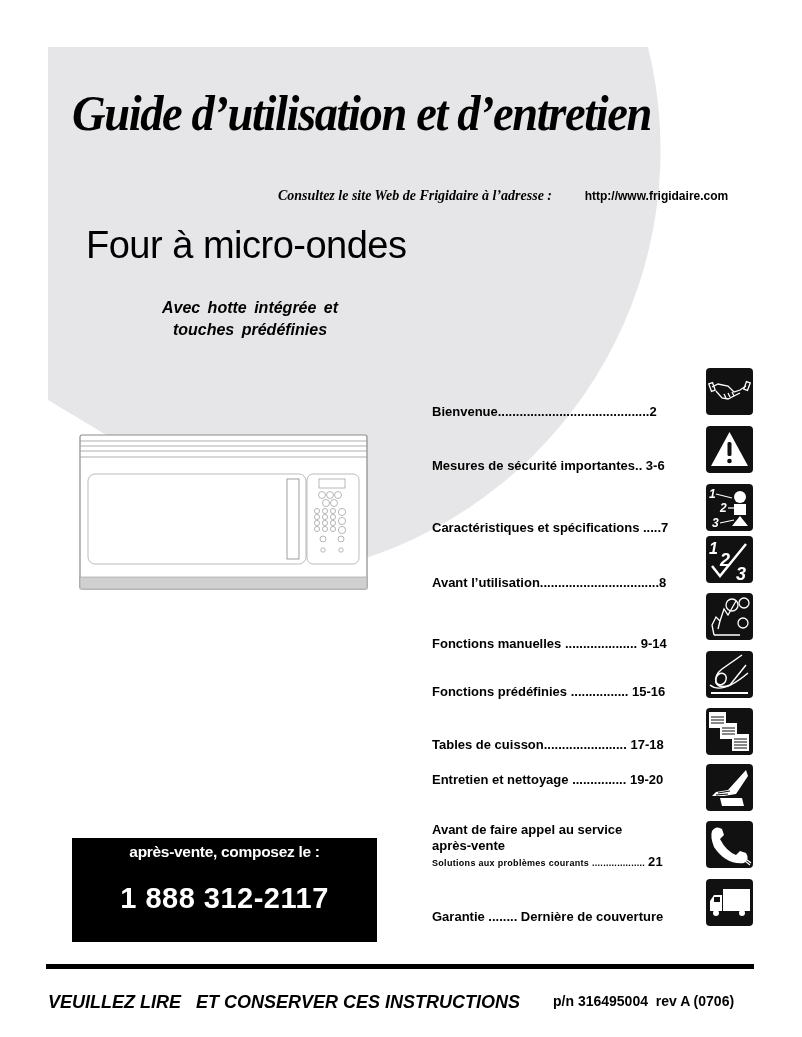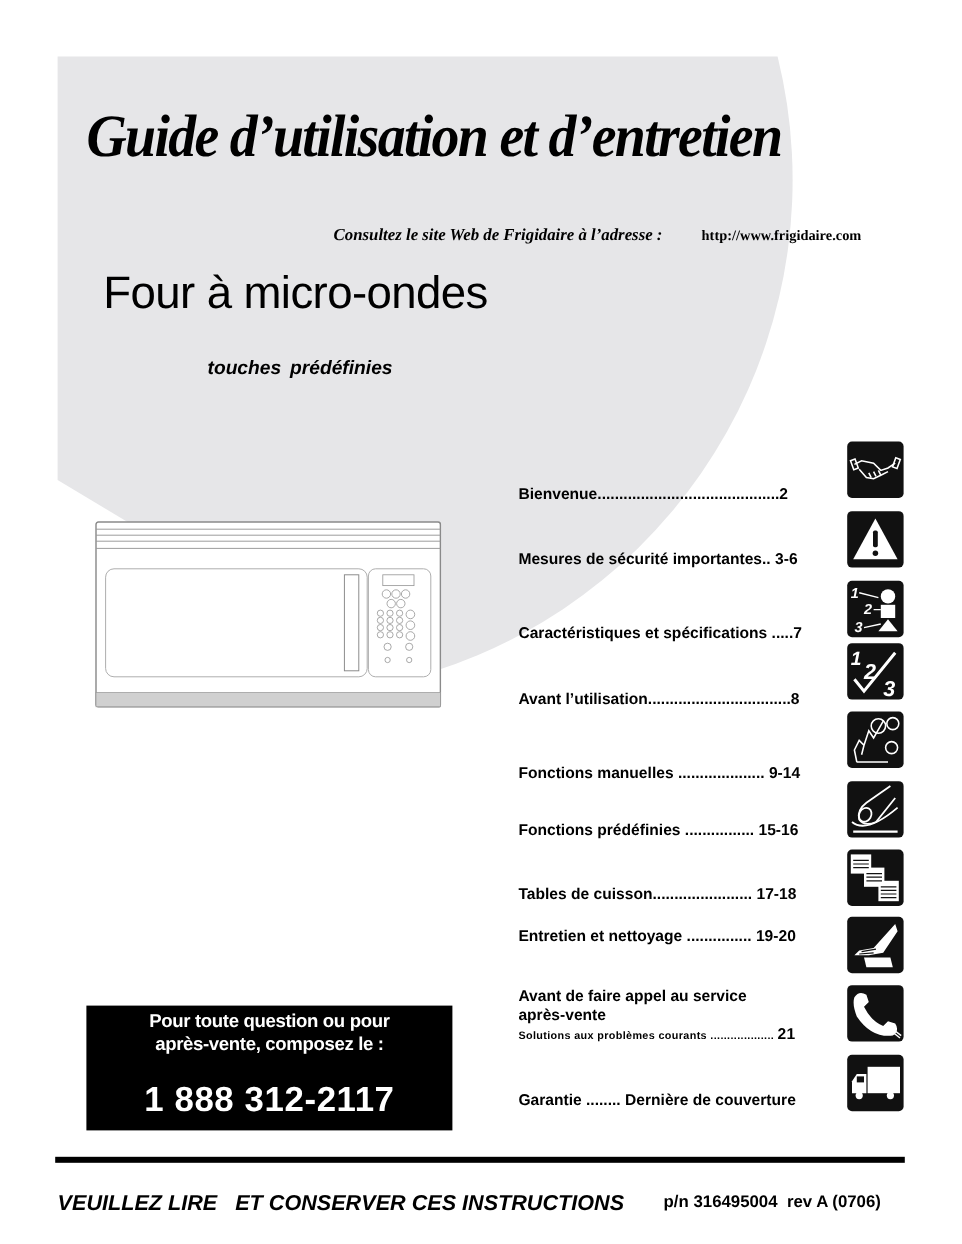--- a/index.html
+++ b/index.html
@@ -1,21 +1,21 @@
 <!DOCTYPE html>
 <html><head>
 <meta charset="utf-8">
 <style>
   html, body { margin: 0; padding: 0; background: #ffffff; }
   body { width: 802px; height: 1037px; position: relative; overflow: hidden; font-family: "Liberation Sans", sans-serif; color: #000; }
   .bgshape { position: absolute; left: 0; top: 0; width: 802px; height: 1037px; }
   .title { position: absolute; left: 72px; top: 84px; font-family: "Liberation Serif", serif; font-style: italic; font-weight: bold; font-size: 50px; letter-spacing: -1.5px; transform: scaleX(0.93); transform-origin: left top; white-space: nowrap; }
   .website { position: absolute; left: 278px; top: 188px; white-space: nowrap; font-size: 13px; }
   .website .lbl { font-family: "Liberation Serif", serif; font-style: italic; font-weight: bold; font-size: 14px; }
-  .website .url { font-family: Liberation Serif, serif; font-weight: bold; font-size: 12px; margin-left: 6px; padding-left: 23px; }
+  .website .url { font-family: Liberation Sans, sans-serif; font-weight: bold; font-size: 12px; margin-left: 6px; padding-left: 23px; }
   .product { position: absolute; left: 86px; top: 224px; font-size: 38px; letter-spacing: -0.5px; white-space: nowrap; }
   .subtitle { position: absolute; left: 140px; top: 297px; width: 220px; text-align: center; font-size: 16px; font-weight: bold; font-style: italic; line-height: 22px; word-spacing: 3px; }
   .oven { position: absolute; left: 79px; top: 434px; width: 289px; height: 156px; }
   .toc { position: absolute; left: 432px; top: 0; width: 330px; }
   .toc-item { position: absolute; left: 0; width: 270px; font-weight: bold; font-size: 13px; white-space: nowrap; }
   .toc-icon { position: absolute; left: 274px; width: 47px; height: 47px; background: #111; border-radius: 4px; }
   .toc-icon svg { width: 47px; height: 47px; display: block; }
   .toc-sub { font-size: 9px; font-weight: bold; letter-spacing: 0.3px; }
   .toc-sub .pg { font-size: 13px; }
   .callbox { position: absolute; left: 72px; top: 838px; width: 305px; height: 104px; background: #000; color: #fff; text-align: center; }
@@ -35,20 +35,21 @@
 <div class="title">Guide d’utilisation et d’entretien</div>
 
 <div class="website">
   <span class="lbl">Consultez le site Web de Frigidaire à l’adresse :</span>
   <span class="url">http://www.frigidaire.com</span>
 </div>
 
 <div class="product">Four à micro-ondes</div>
 
 <div class="subtitle">
+  <div>Avec hotte intégrée et</div>
   <div>touches prédéfinies</div>
 </div>
 
 <svg class="oven" viewBox="0 0 289 156">
   <rect x="1" y="1" width="287" height="154" fill="#fff" stroke="#8a8a8a" stroke-width="1.2" rx="2"></rect>
   <line x1="1" y1="7" x2="288" y2="7" stroke="#999" stroke-width="0.8"></line>
   <line x1="1" y1="12" x2="288" y2="12" stroke="#999" stroke-width="0.8"></line>
   <line x1="1" y1="17" x2="288" y2="17" stroke="#999" stroke-width="0.8"></line>
   <line x1="1" y1="23" x2="288" y2="23" stroke="#999" stroke-width="0.8"></line>
   <rect x="9" y="40" width="218" height="90" rx="7" fill="#fff" stroke="#aaa" stroke-width="0.8"></rect>
@@ -223,21 +224,20 @@
           <circle cx="10" cy="34" r="3"></circle>
           <circle cx="36" cy="34" r="3"></circle>
         </g>
         <rect x="8" y="18" width="6" height="5" fill="#111"></rect>
       </svg>
   </div>
 </div>
 
 <div class="callbox">
   <div class="msg">
-    <div>Pour toute question ou pour</div>
     <div>après-vente, composez le :</div>
   </div>
   <div class="phone">1 888 312-2117</div>
 </div>
 
 <div class="rule"></div>
 
 <div class="footer-left">VEUILLEZ LIRE   ET CONSERVER CES INSTRUCTIONS</div>
 <div class="footer-right">p/n 316495004  rev A (0706)</div>
 

